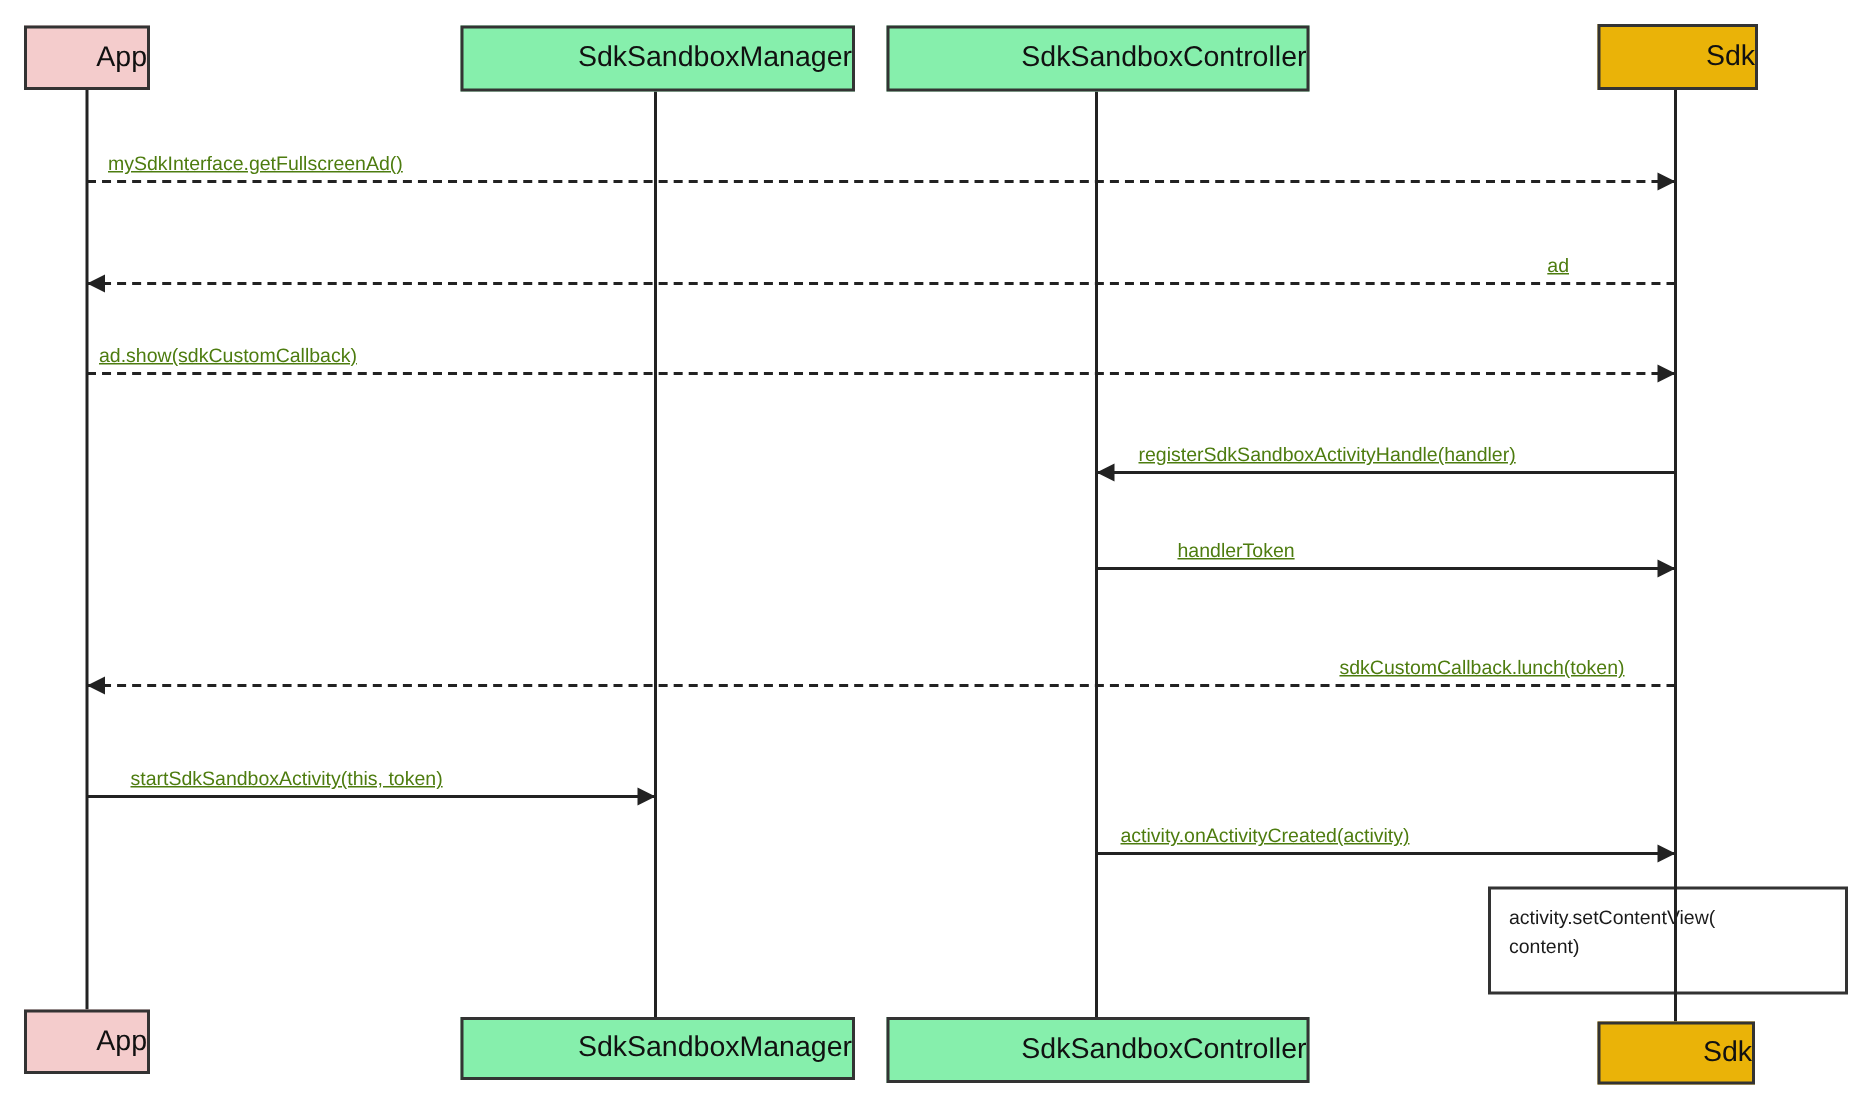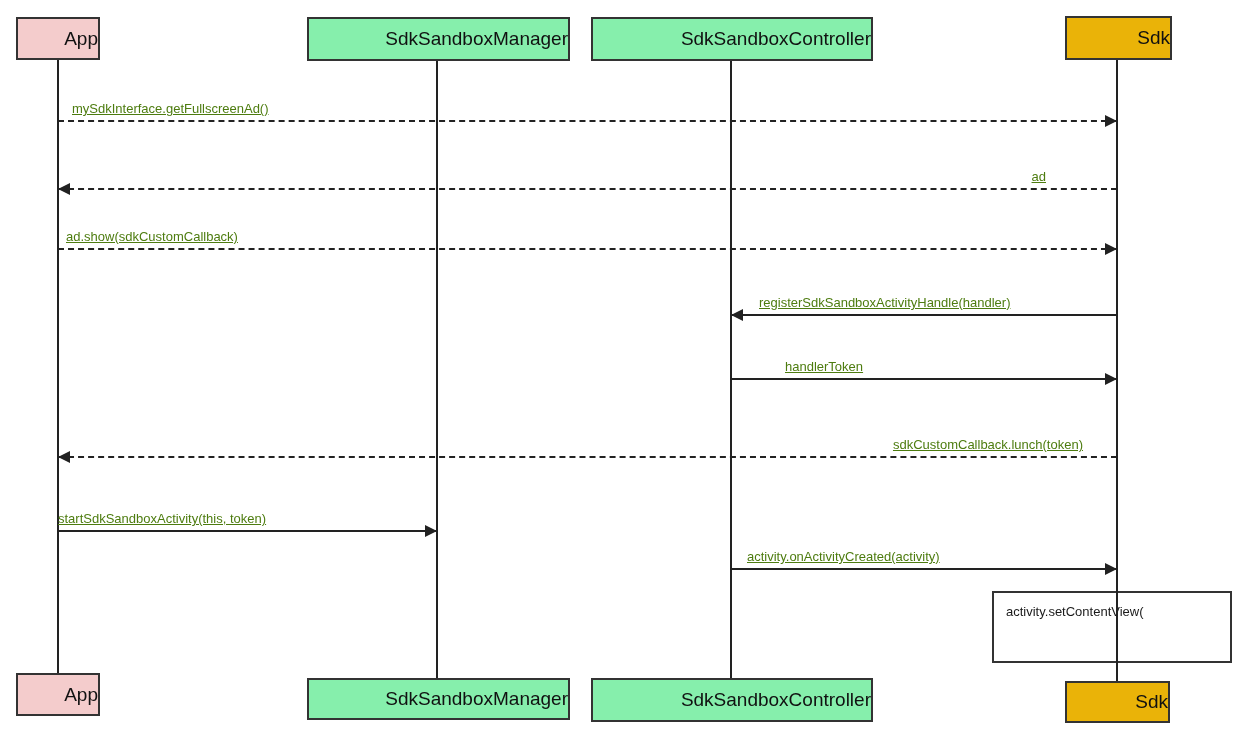--- a/index.html
+++ b/index.html
@@ -83,20 +83,21 @@
     z-index: 1;
   }
 </style>
 </head>
 <body>
 
 <div class="diagram">
 
   <div class="note" style="left:992px; top:591px; width:240px; height:72px;">
     <div>activity.setContentView(</div>
+    <div>content)</div>
   </div>
 
   <div class="lifeline" style="left:57px;   top:60px; height:613px;"></div>
   <div class="lifeline" style="left:436px;  top:61px; height:617px;"></div>
   <div class="lifeline" style="left:730px;  top:61px; height:617px;"></div>
   <div class="lifeline" style="left:1116px; top:60px; height:621px;"></div>
 
   <div class="actor pink" style="left:16px;   top:17px; width:84px;  height:43px;">
     <span>App</span>
   </div>
@@ -155,21 +156,21 @@
 
   <div class="message" style="left:58px; top:456px; width:1059px;">
     <div class="line dashed"></div>
     <div class="arrow left"></div>
     <span class="msg-label" style="right:34px;">sdkCustomCallback.lunch(token)</span>
   </div>
 
   <div class="message" style="left:58px; top:530px; width:379px;">
     <div class="line"></div>
     <div class="arrow right"></div>
-    <span class="msg-label" style="left:0;">startSdkSandboxActivity(this, token)</span>
+    <span class="msg-label" style="left:29px;">startSdkSandboxActivity(this, token)</span>
   </div>
 
   <div class="message" style="left:731px; top:568px; width:386px;">
     <div class="line"></div>
     <div class="arrow right"></div>
     <span class="msg-label" style="left:16px;">activity.onActivityCreated(activity)</span>
   </div>
 
 </div>
 

